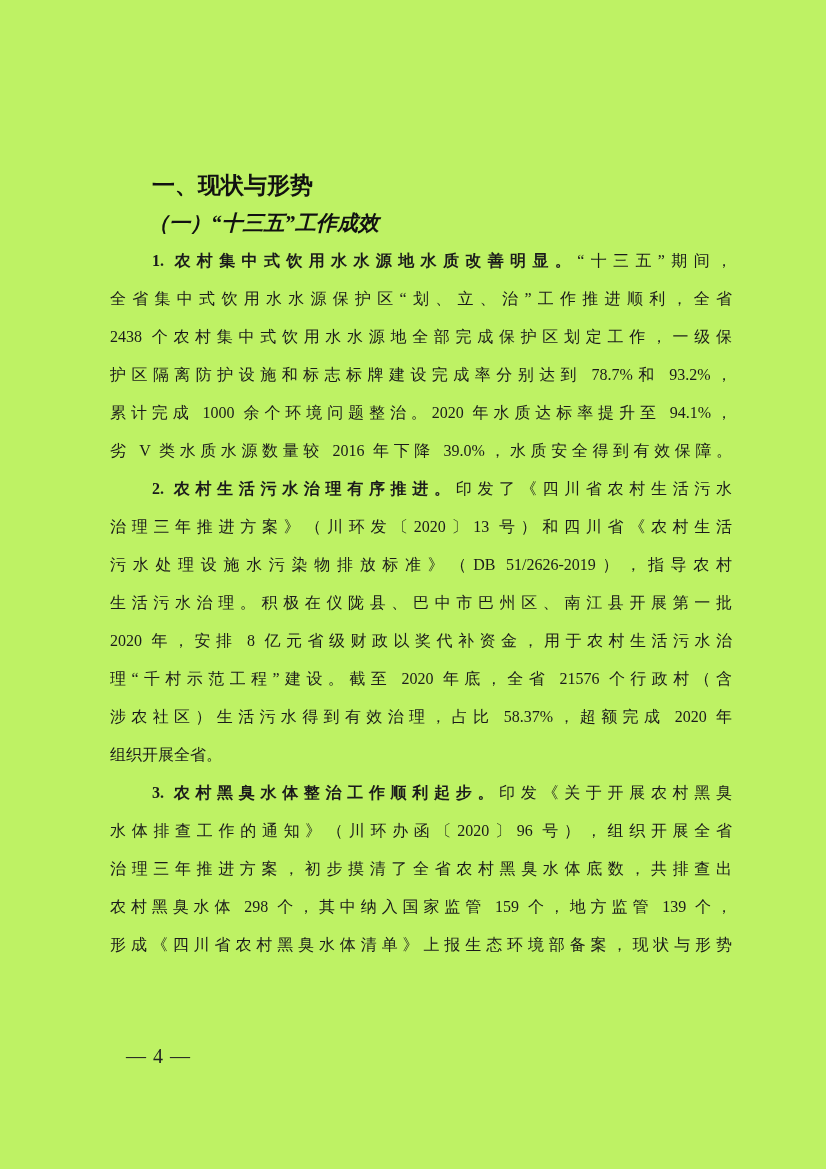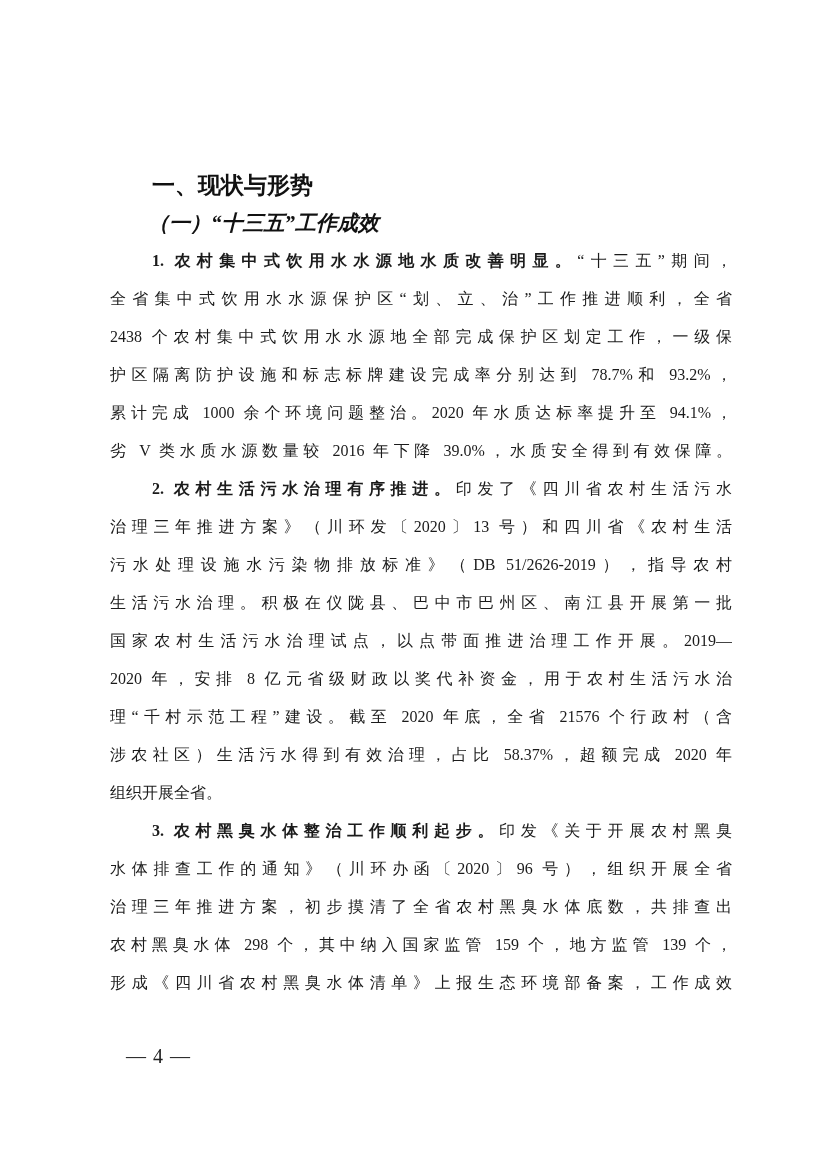--- a/index.html
+++ b/index.html
@@ -1,20 +1,20 @@
 <!DOCTYPE html>
 <html lang="zh"><head>
 <meta charset="utf-8">
 <style>
   html,body { margin:0; padding:0; background:#e8e8e8; }
   .page {
     position:relative;
     width:826px; height:1169px;
     margin:0 auto;
-    background:#ffffff;
+    background:#bef264;
     font-family:"Liberation Serif","DejaVu Serif",serif;
     color:#1b1b1b;
     overflow:hidden;
   }
   .content {
     position:absolute;
     left:110px; top:166px;
     width:622px;
   }
   .line {
@@ -65,29 +65,28 @@
           <div class="line"><span class="seg">2438 个农村集中式饮用水水源地全部完成保护区划定工作，一级保</span></div>
           <div class="line"><span class="seg">护区隔离防护设施和标志标牌建设完成率分别达到 78.7%和 93.2%，</span></div>
           <div class="line"><span class="seg">累计完成 1000 余个环境问题整治。2020 年水质达标率提升至 94.1%，</span></div>
           <div class="line"><span class="seg">劣 V 类水质水源数量较 2016 年下降 39.0%，水质安全得到有效保障。</span></div>
         </div>
         <div>
           <div class="line indent"><span class="seg bold">2. 农村生活污水治理有序推进。</span><span class="seg">印发了《四川省农村生活污水</span></div>
           <div class="line"><span class="seg">治理三年推进方案》（川环发〔2020〕13 号）和四川省《农村生活</span></div>
           <div class="line"><span class="seg">污水处理设施水污染物排放标准》（DB 51/2626-2019），指导农村</span></div>
           <div class="line"><span class="seg">生活污水治理。积极在仪陇县、巴中市巴州区、南江县开展第一批</span></div>
-          <div class="line"><span class="seg">国家农村生活污水治理试点，以点带面推进治理工作开展。2019—</span></div>
           <div class="line"><span class="seg">2020 年，安排 8 亿元省级财政以奖代补资金，用于农村生活污水治</span></div>
           <div class="line"><span class="seg">理“千村示范工程”建设。截至 2020 年底，全省 21576 个行政村（含</span></div>
           <div class="line"><span class="seg">涉农社区）生活污水得到有效治理，占比 58.37%，超额完成 2020 年</span></div>
           <div class="line left"><span class="seg">组织开展全省。</span></div>
         </div>
         <div>
           <div class="line indent"><span class="seg bold">3. 农村黑臭水体整治工作顺利起步。</span><span class="seg">印发《关于开展农村黑臭</span></div>
           <div class="line"><span class="seg">水体排查工作的通知》（川环办函〔2020〕96 号），组织开展全省</span></div>
           <div class="line"><span class="seg">治理三年推进方案，初步摸清了全省农村黑臭水体底数，共排查出</span></div>
           <div class="line"><span class="seg">农村黑臭水体 298 个，其中纳入国家监管 159 个，地方监管 139 个，</span></div>
-          <div class="line"><span class="seg">形成《四川省农村黑臭水体清单》上报生态环境部备案，工作成效</span></div>
+          <div class="line"><span class="seg">形成《四川省农村黑臭水体清单》上报生态环境部备案，现状与形势</span></div>
         </div>
       </div>
   </div>
   <div class="footer">— 4 —</div>
 </div>
 
 </body></html>

